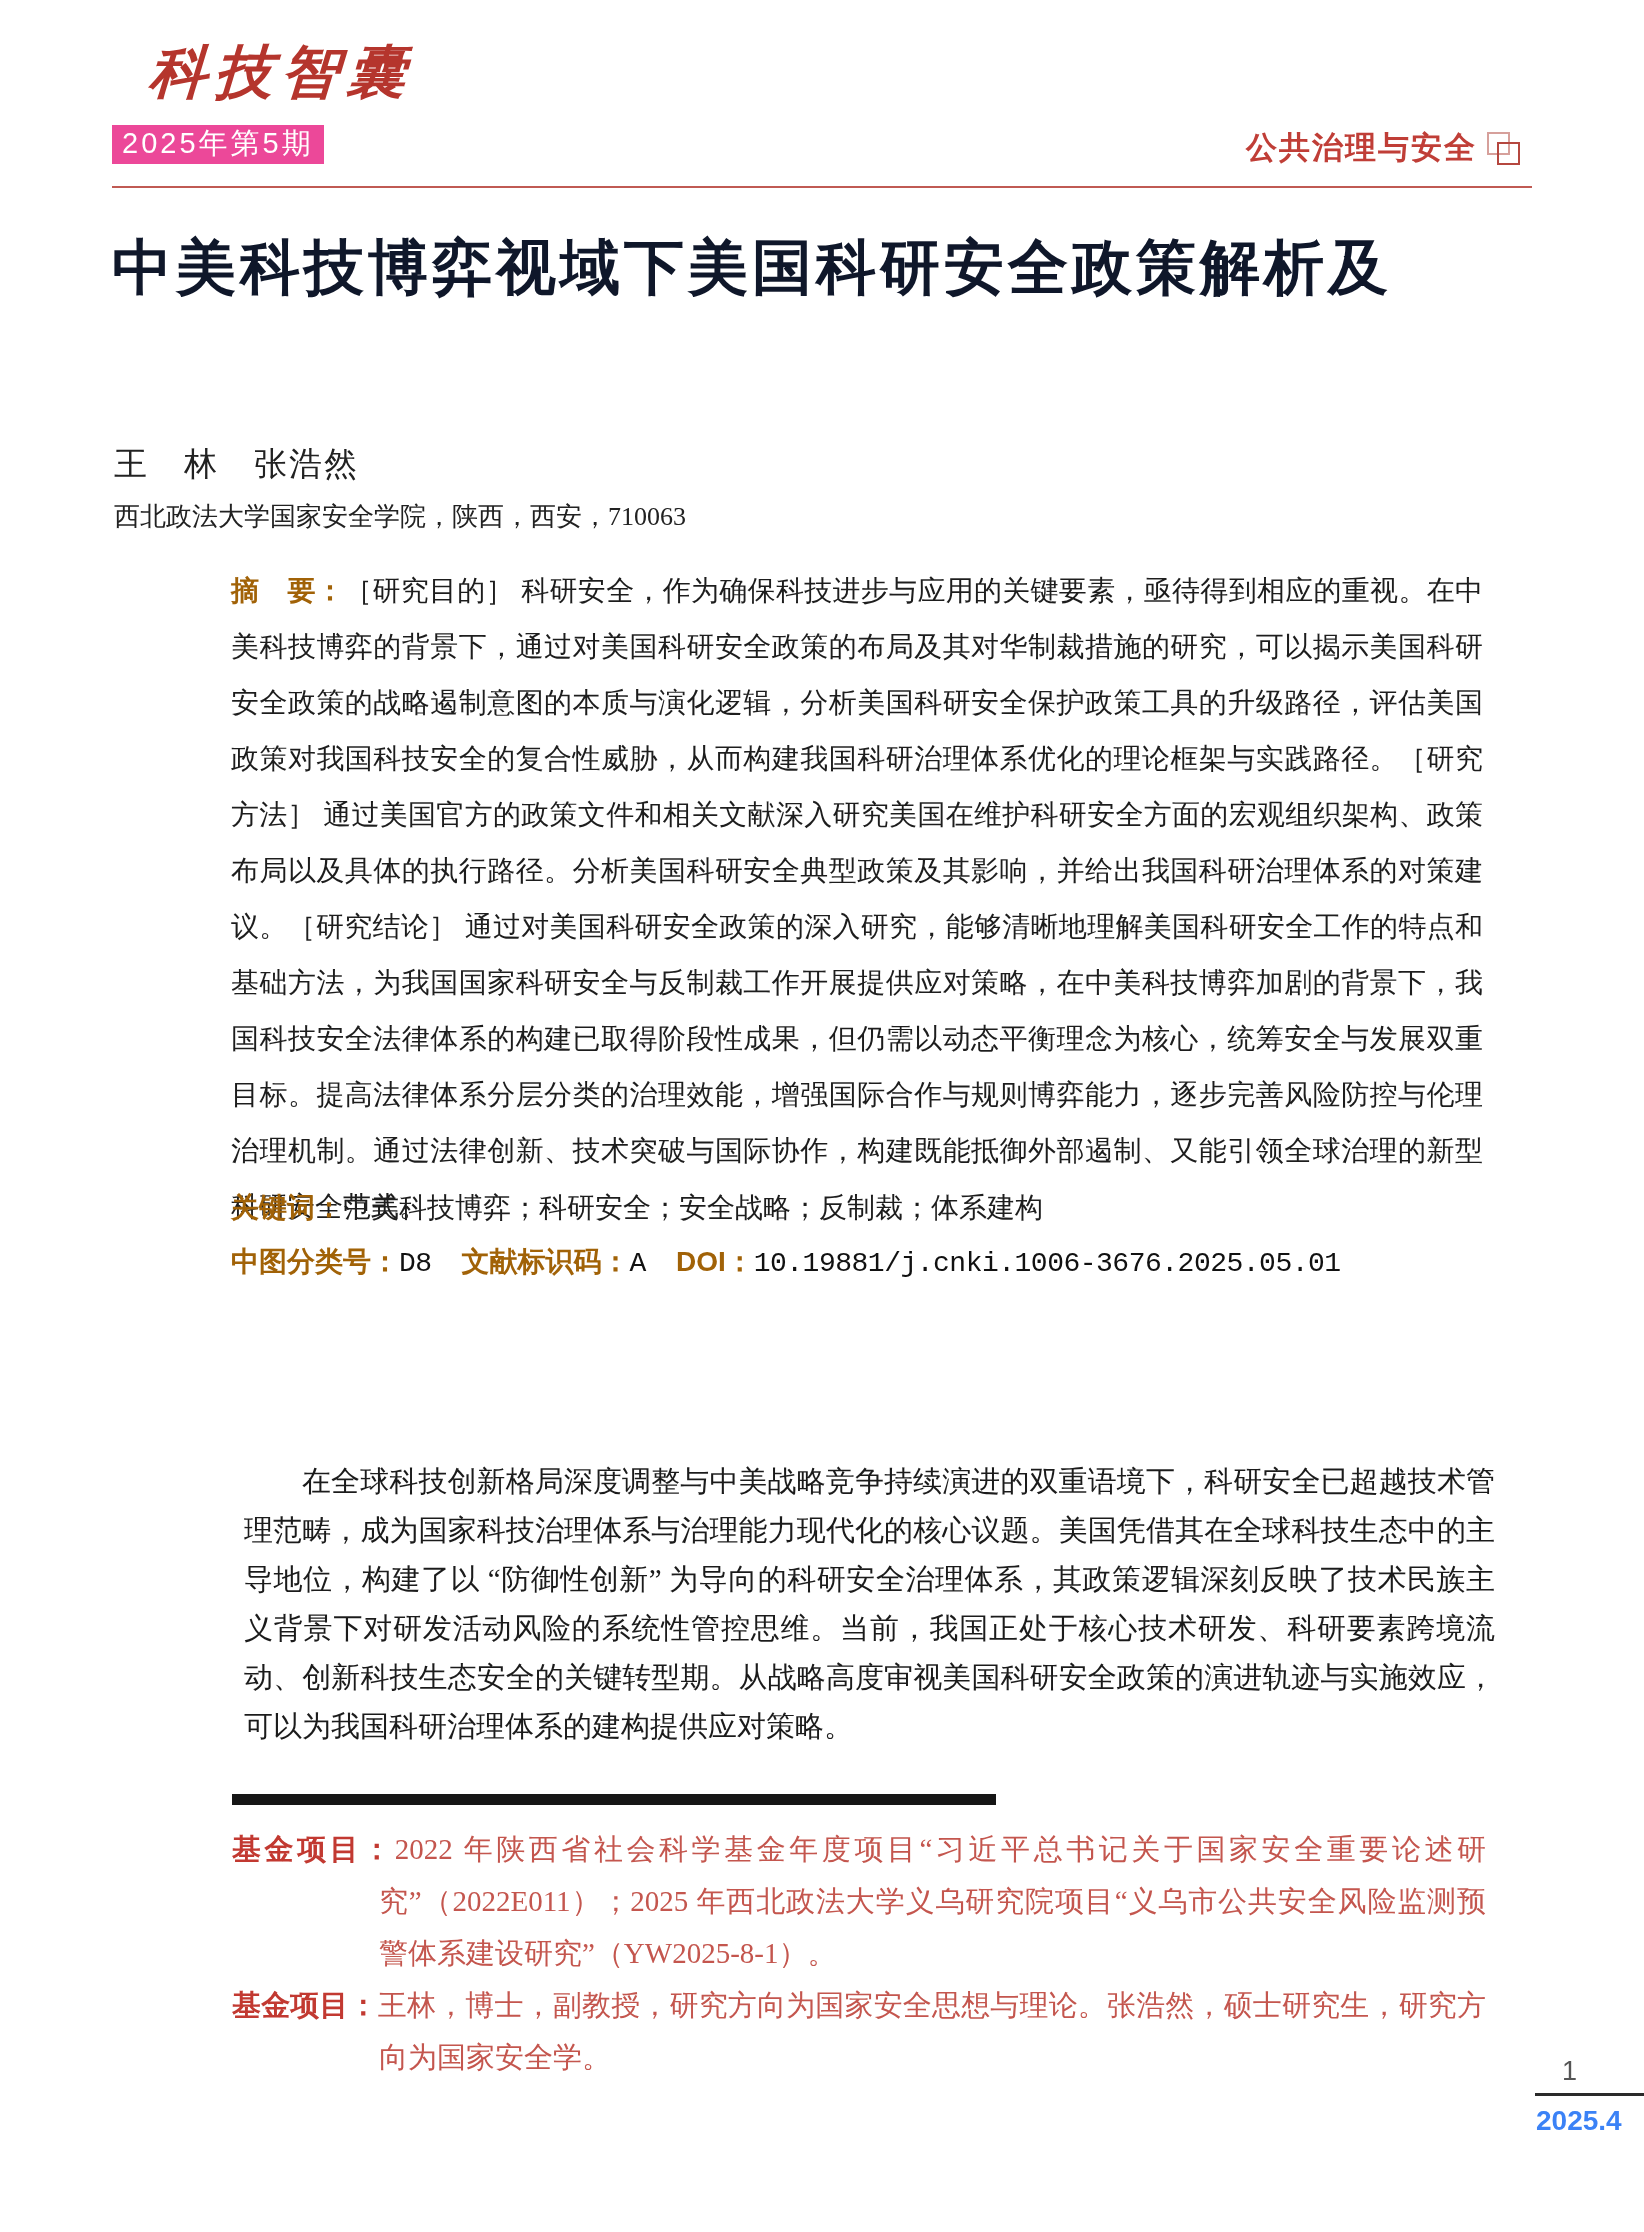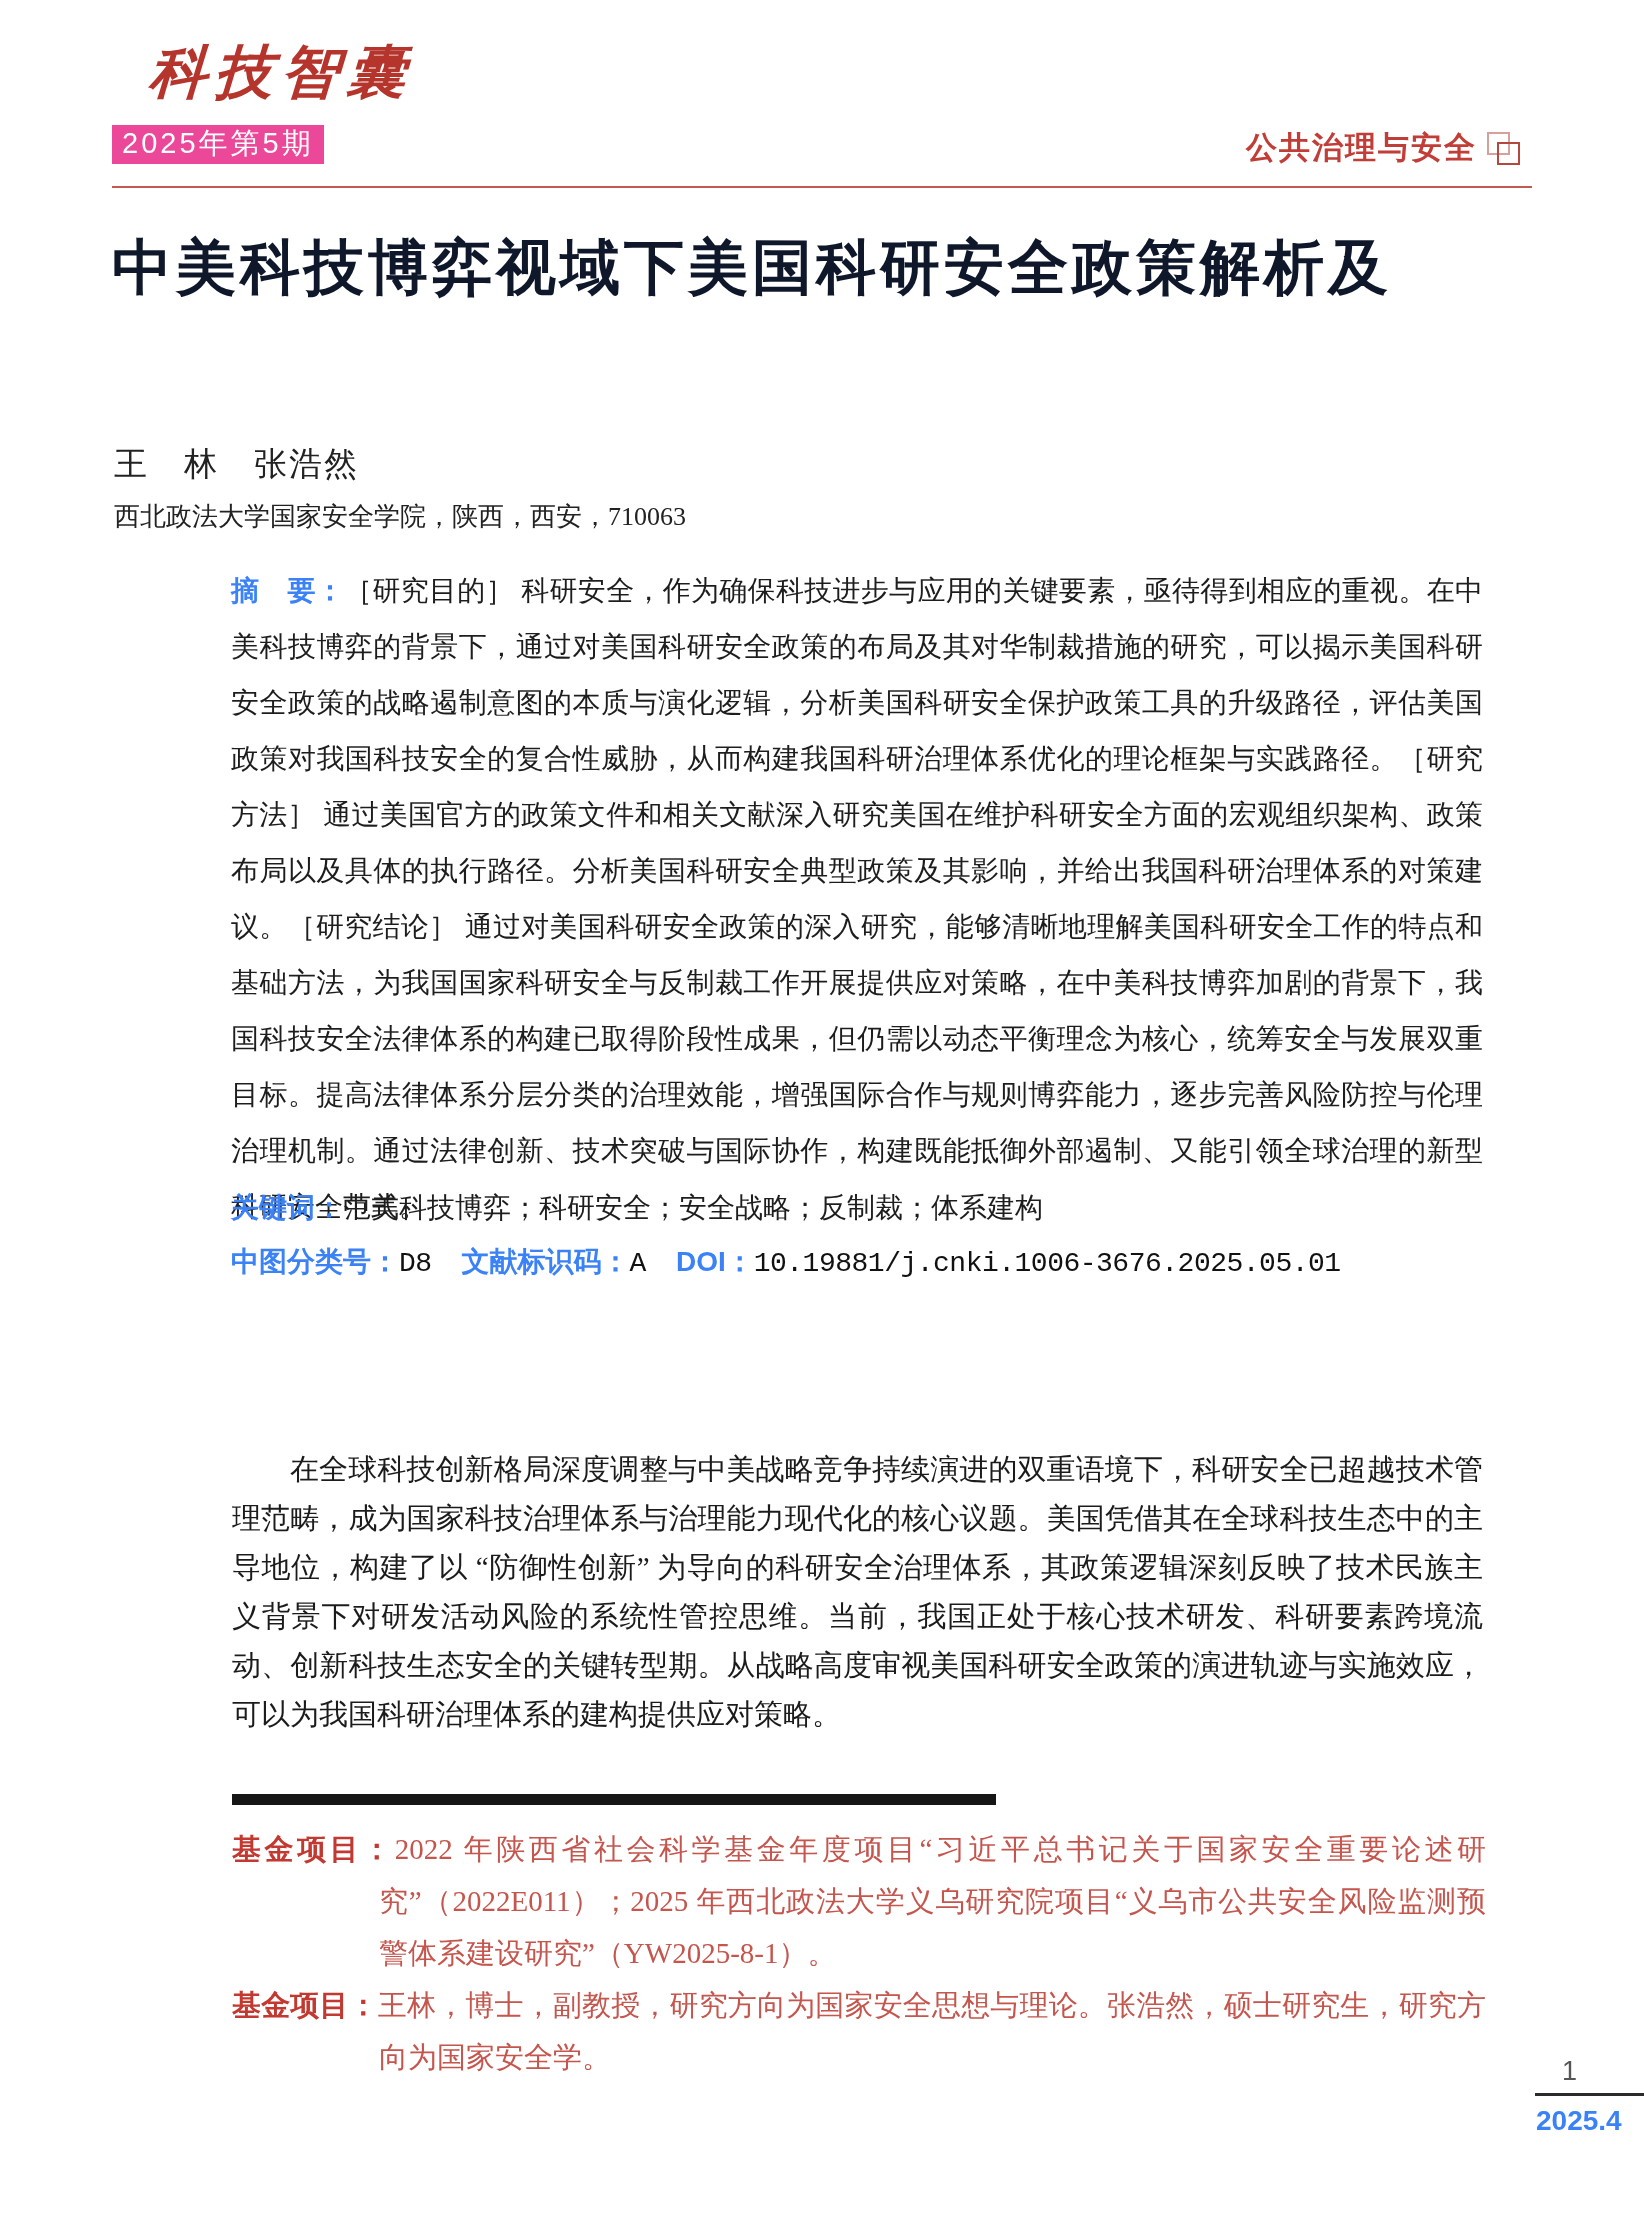--- a/index.html
+++ b/index.html
@@ -92,21 +92,21 @@
     position: absolute;
     left: 114px;
     top: 499px;
     font-family: "Liberation Serif", serif;
     font-size: 26px;
     color: #222222;
   }
   .hei-label {
     font-family: "Liberation Sans", sans-serif;
     font-weight: bold;
-    color: #3b82f6;
+    color: #a16207;
     margin-top: 6px;
   }
   .abstract {
     position: absolute;
     left: 231px;
     top: 563px;
     width: 1252px;
     margin: 0;
     font-family: "Liberation Serif", serif;
     font-size: 28px;
@@ -134,21 +134,21 @@
     font-size: 28px;
     line-height: 44px;
     color: #111111;
   }
   .classification .value { margin-right: 30px; letter-spacing: -0.5px; font-family: Liberation Mono, monospace; }
   .body-text {
     position: absolute;
     left: 232px;
     top: 1445px;
     width: 1251px;
-    margin: 0;
+    margin: 12px;
     font-family: "Liberation Serif", serif;
     font-size: 29px;
     line-height: 49px;
     text-align: justify;
     text-indent: 2em;
     color: #1b1b1b;
   }
   .separator-bar {
     position: absolute;
     left: 232px;

